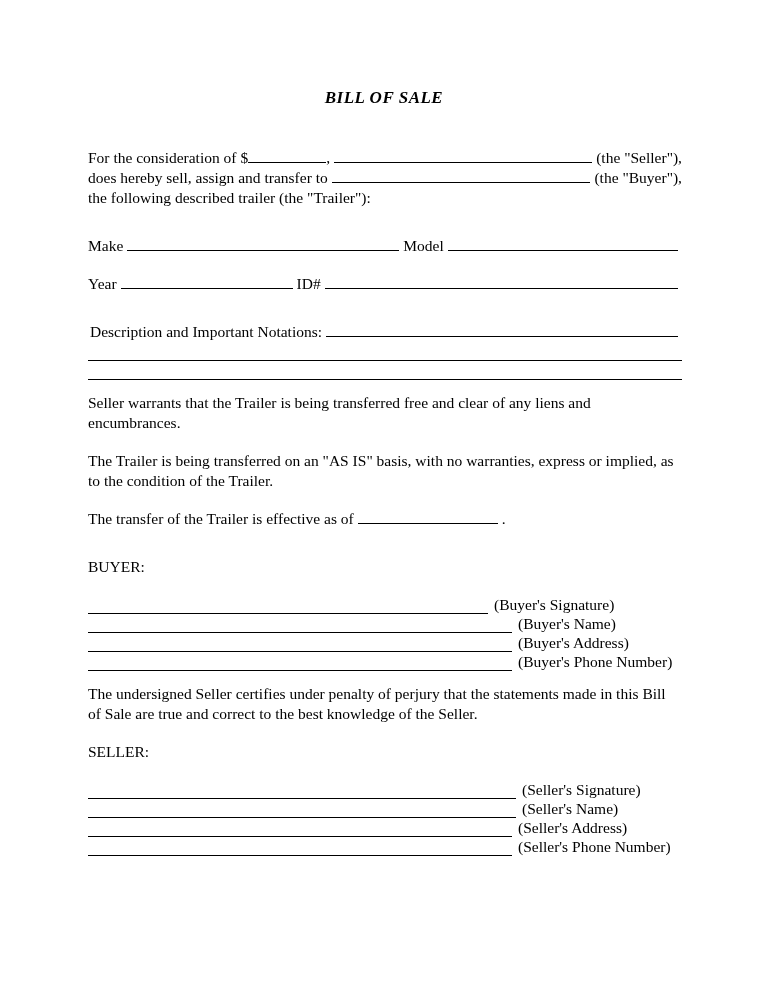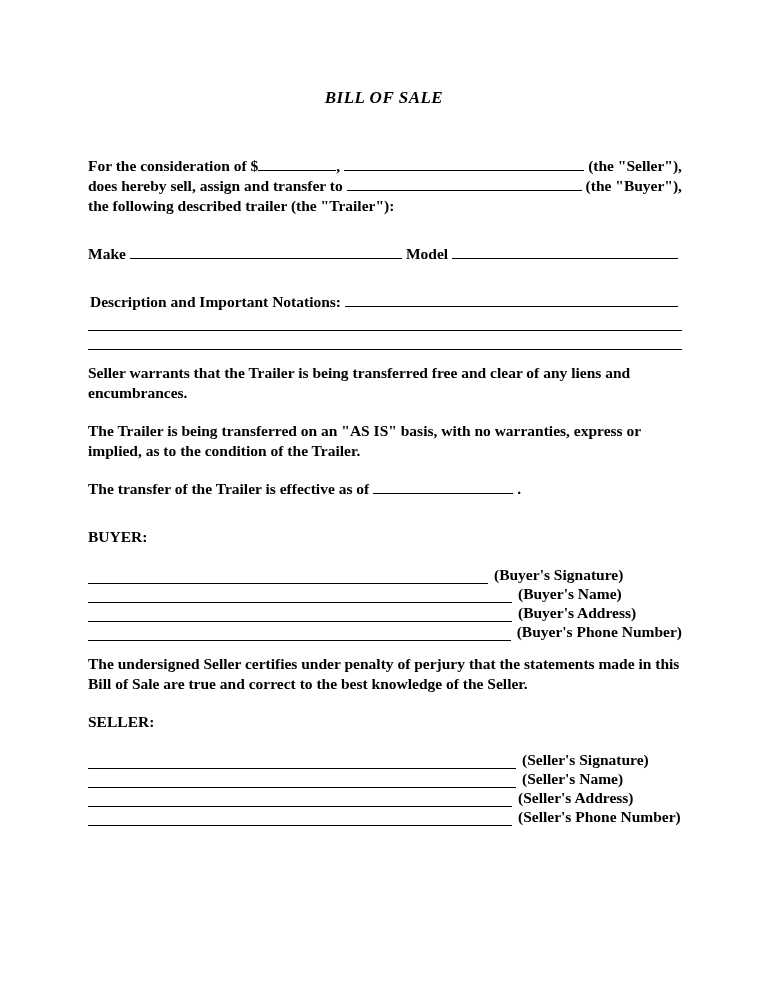--- a/index.html
+++ b/index.html
@@ -30,23 +30,22 @@
     letter-spacing: 0.5px;
     margin: 0;
     position: absolute;
     left: 0;
     right: 0;
     top: 88px;
   }
   .body-area {
     position: absolute;
     left: 88px;
-    top: 156px;
+    top: 148px;
     width: 594px;
-    font-weight: bold;
   }
   .line {
     font-size: 15.5px;
     line-height: 20px;
     white-space: nowrap;
   }
   .para {
     font-size: 15.5px;
     line-height: 20px;
   }
@@ -120,20 +119,26 @@
       <div class="line">the following described trailer (the "Trailer"):</div>
     </div>
 
     <div class="consider-row mt22">
       <span>Make</span>
       <span class="grow-rule" style="width:272px;"></span>
       <span>Model</span>
       <span class="grow-rule" style="flex:1 1 auto;"></span>
     </div>
 
+    <div class="consider-row mt18">
+      <span>Year</span>
+      <span class="grow-rule" style="width:172px;"></span>
+      <span>ID#</span>
+      <span class="grow-rule" style="flex:1 1 auto;"></span>
+    </div>
 
     <div class="consider-row mt22" style="padding-left:2px;">
       <span>Description and Important Notations:</span>
       <span class="grow-rule" style="flex:1 1 auto;"></span>
     </div>
     <div class="fullrule"></div>
     <div class="fullrule"></div>
 
     <div class="para mt26">Seller warrants that the Trailer is being transferred free and clear of any liens and encumbrances.</div>
 

